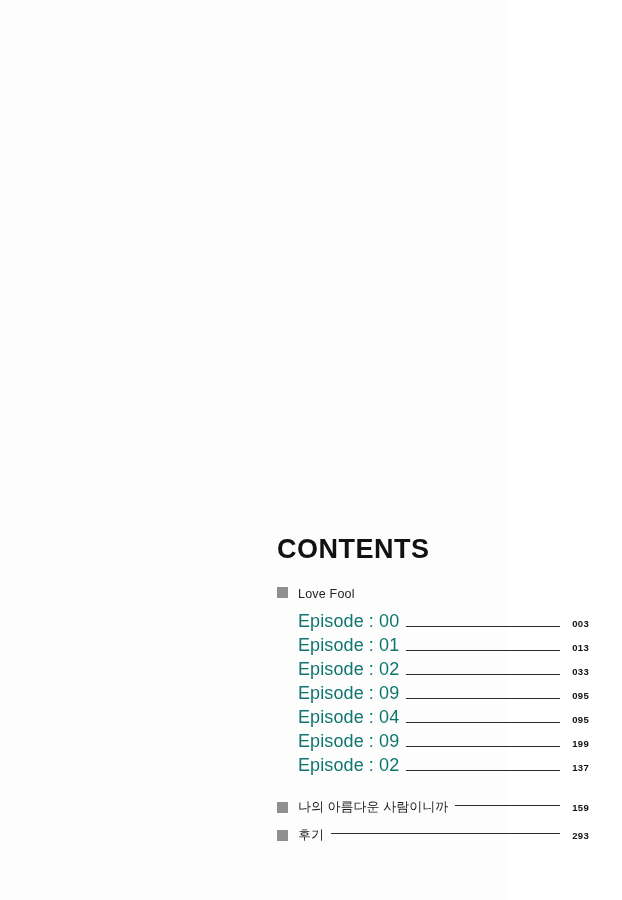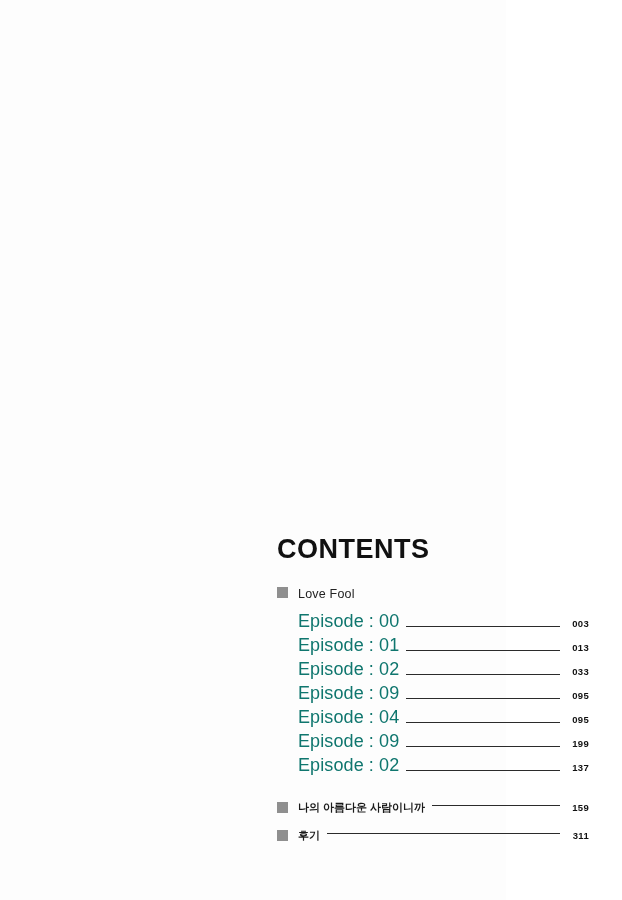--- a/index.html
+++ b/index.html
@@ -92,22 +92,22 @@
   .bottom-entry {
     display: flex;
     align-items: center;
     margin-bottom: 9px;
     height: 19px;
   }
   .bottom-entry .sq {
     margin-right: 10px;
   }
   .bottom-label {
-    font-size: 11px;
-    font-weight: bold;
+    font-size: 13px;
+    font-weight: normal;
     color: #1b1b1b;
     white-space: nowrap;
   }
   .bottom-entry .leader {
     margin: 0 7px 3px 7px;
   }
 </style>
 </head>
 <body>
 
@@ -163,18 +163,18 @@
       <div class="bottom-entry">
         <span class="sq"></span>
         <span class="bottom-label">나의 아름다운 사람이니까</span>
         <span class="leader"></span>
         <span class="entry-page">159</span>
       </div>
       <div class="bottom-entry">
         <span class="sq"></span>
         <span class="bottom-label">후기</span>
         <span class="leader"></span>
-        <span class="entry-page">311</span>
+        <span class="entry-page">293</span>
       </div>
     </div>
 
   </div>
 </div>
 
 </body></html>

